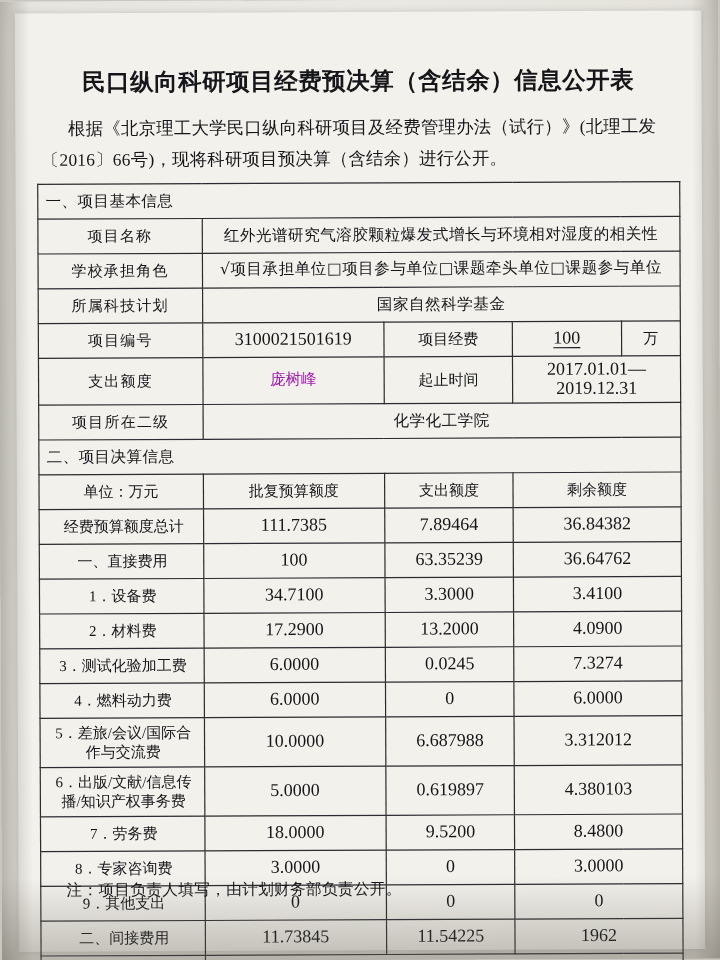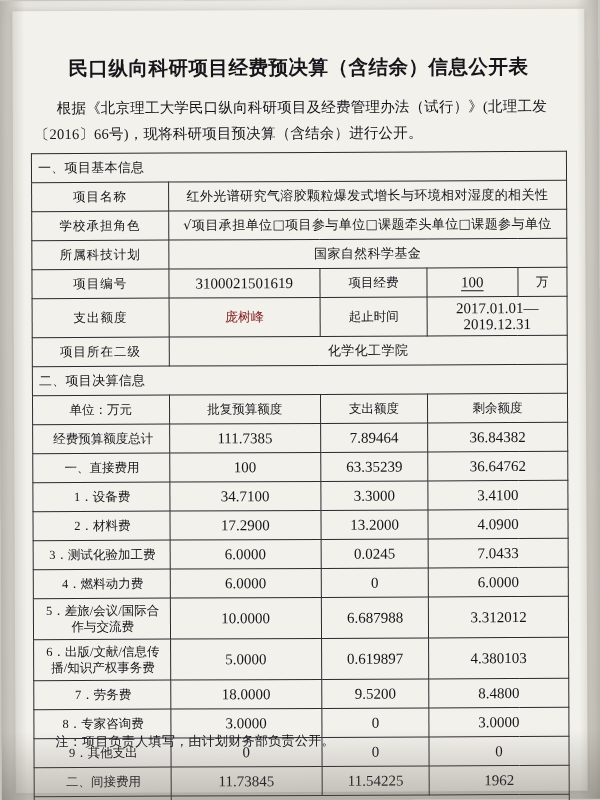--- a/index.html
+++ b/index.html
@@ -97,21 +97,21 @@
     letter-spacing: 1px;
     font-family: Liberation Serif, serif;
   }
   .val-name {
     font-size: 13px;
     letter-spacing: 0.4px;
   }
   .hand {
     font-family: "DejaVu Sans", sans-serif;
     font-size: 13px;
-    color: #7f1d1d;
+    color: #a21caf;
   }
   .num {
     font-family: "Liberation Serif", serif;
     font-size: 15px;
   }
   .item-left {
     text-align: left;
     padding-left: 6px !important;
     width: 168px;
     line-height: 17px;
@@ -234,21 +234,21 @@
         <tr>
           <td class="item-left">2．材料费</td>
           <td class="num">17.2900</td>
           <td class="num">13.2000</td>
           <td class="num" colspan="2">4.0900</td>
         </tr>
         <tr>
           <td class="item-left">3．测试化验加工费</td>
           <td class="num">6.0000</td>
           <td class="num">0.0245</td>
-          <td class="num" colspan="2">7.0433</td>
+          <td class="num" colspan="2">7.3274</td>
         </tr>
         <tr>
           <td class="item-left">4．燃料动力费</td>
           <td class="num">6.0000</td>
           <td class="num">0</td>
           <td class="num" colspan="2">6.0000</td>
         </tr>
         <tr>
           <td class="item-left" style="height:34px;">5．差旅/会议/国际合作与交流费</td>
           <td class="num">10.0000</td>

